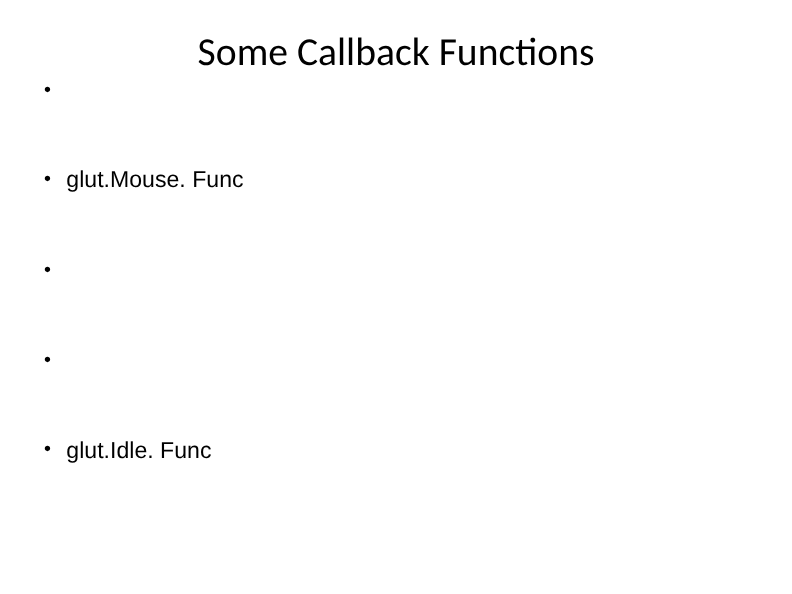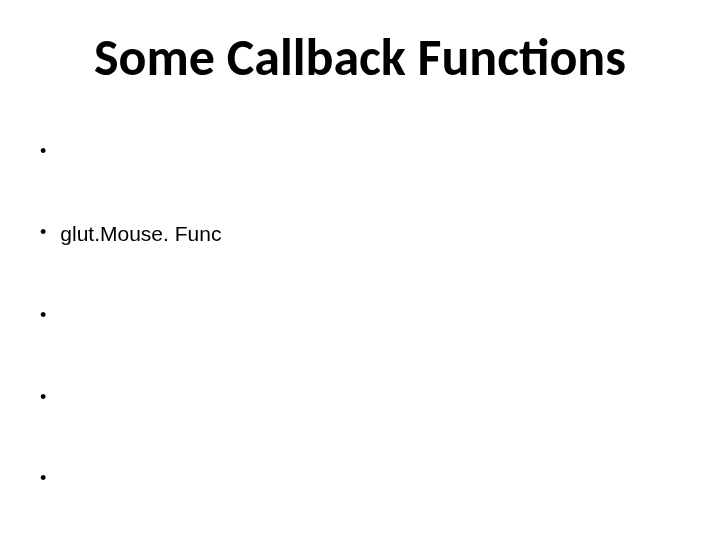--- a/index.html
+++ b/index.html
@@ -14,24 +14,23 @@
       font-family: Calibri, "Segoe UI", Arial, sans-serif;
       color: #000000;
       overflow: hidden;
     }
     .slide {
       width: 100%;
       height: 100%;
       padding: 20px 40px 40px 40px;
     }
     .title {
-      font-size: 52px;
-      font-weight: 700;
+      font-size: 36px;
+      font-weight: 400;
       text-align: center;
-      margin-bottom: 50px;
       margin-top: 5px;
       letter-spacing: 0px;
     }
     .bullet-list {
       list-style: none;
       padding-left: 0;
     }
     .bullet-item {
       font-family: Arial, sans-serif;
       font-size: 21px;
@@ -62,15 +61,16 @@
       <span class="bullet-text">glut.Mouse. Func</span>
     </li>
     <li class="bullet-item">
       <span class="bullet-marker">•</span>
     </li>
     <li class="bullet-item">
       <span class="bullet-marker">•</span>
     </li>
     <li class="bullet-item">
       <span class="bullet-marker">•</span>
+      <span class="bullet-text">glut.Idle. Func</span>
     </li>
   </ul>
 </div>
 
 </body></html>

